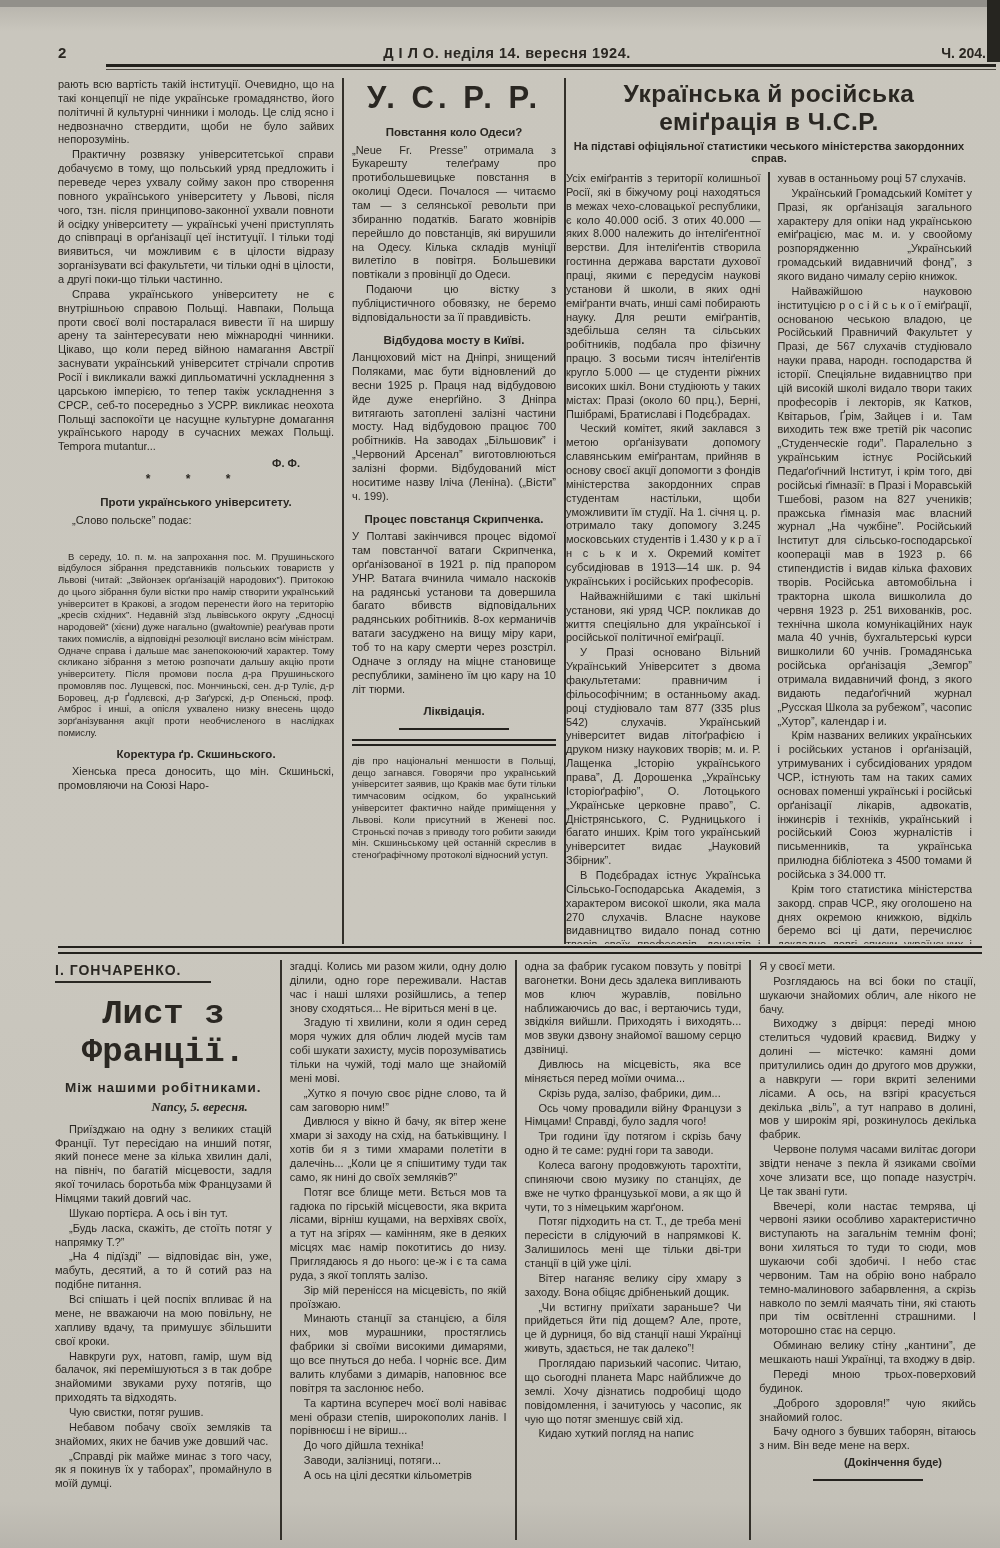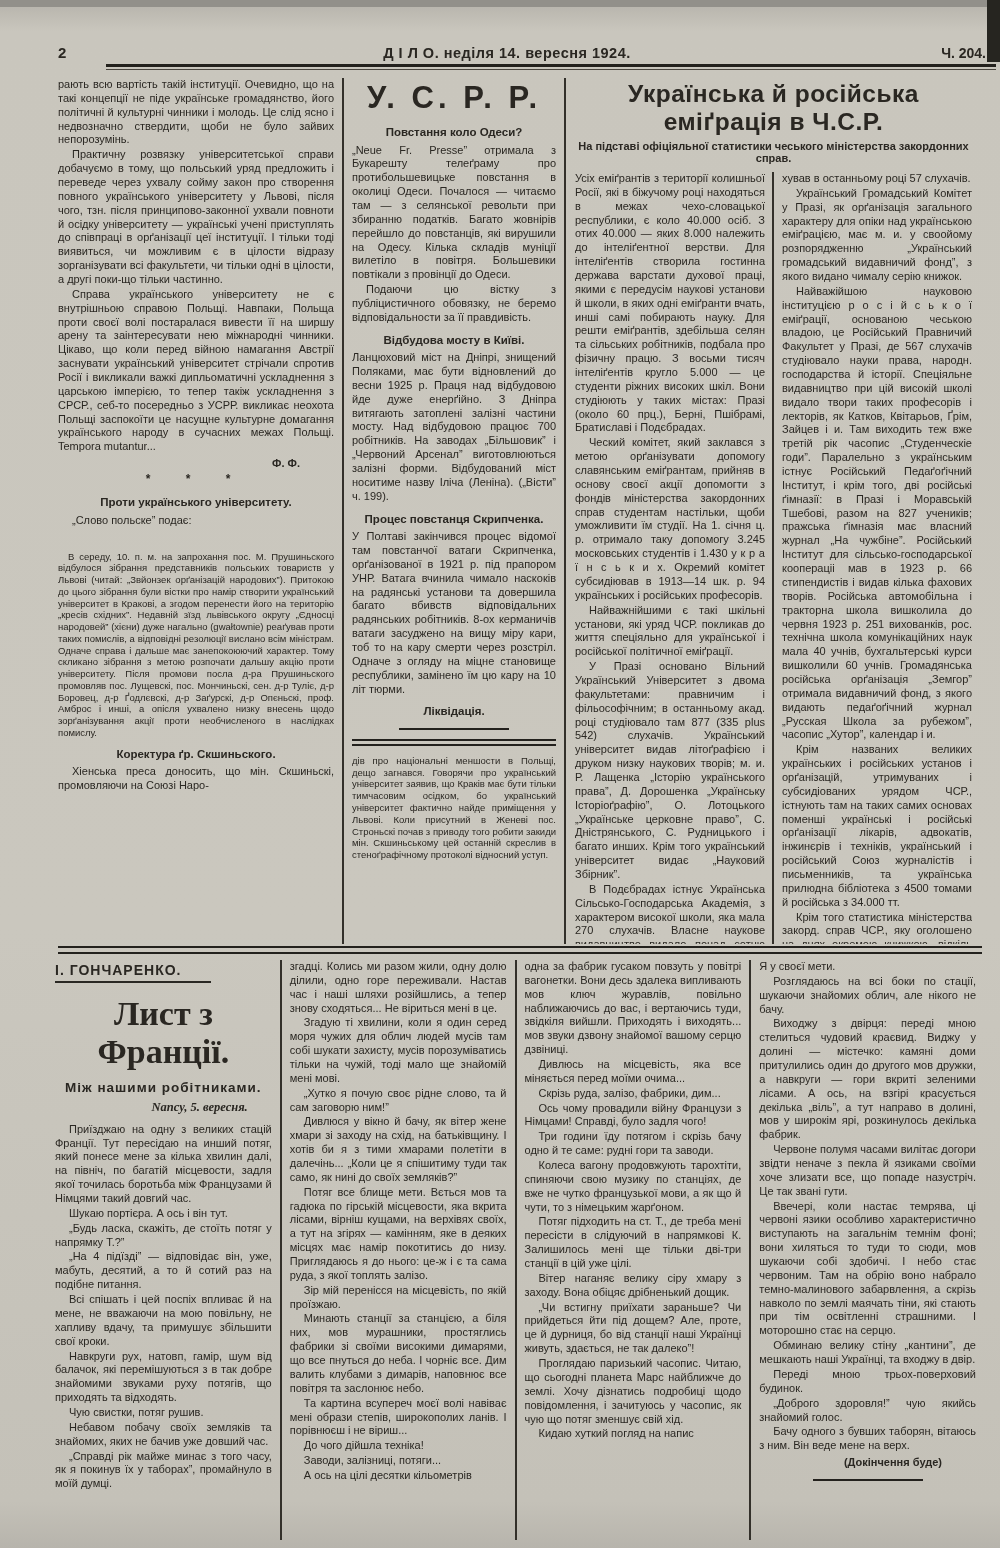--- a/index.html
+++ b/index.html
@@ -13,37 +13,37 @@
   .header-row{position:absolute;top:44px;left:58px;right:14px;display:flex;align-items:baseline;}
   .pageno{font-weight:bold;font-size:15px;width:60px;}
   .masthead{flex:1;text-align:center;font-weight:bold;font-size:14.5px;letter-spacing:.5px;}
   .issue{font-weight:bold;font-size:14px;text-align:right;width:90px;}
   .header-rule{position:absolute;top:64px;left:106px;right:4px;border-top:3px solid #23211d;}
   .header-rule2{position:absolute;top:69px;left:106px;right:4px;border-top:1px solid #4a463f;}
 
   .top-section{position:absolute;top:78px;left:58px;right:28px;height:866px;display:flex;}
   .tcol1{width:276px;padding-right:8px;border-right:2px solid #33302a;overflow:hidden;}
   .tcol2{width:204px;padding:0 8px;border-right:2px solid #33302a;overflow:hidden;}
-  .tart{flex:1;padding-left:9px;overflow:hidden;display:flex;flex-direction:column;}
+  .tart{flex:1;overflow:hidden;display:flex;flex-direction:column;}
   .csr-title{font-weight:bold;font-size:24.5px;text-align:center;margin:2px 0 4px;letter-spacing:.5px;}
   .csr-subtitle{font-weight:bold;font-size:11px;text-align:center;margin:0 0 8px;}
   .tart-cols{display:flex;flex:1;overflow:hidden;}
   .tart-left{flex:1;padding-right:7px;border-right:2px solid #33302a;overflow:hidden;}
   .tart-right{flex:1;padding-left:8px;overflow:hidden;}
 
   .section-rule{position:absolute;top:946px;left:58px;right:18px;height:4px;
     border-top:2px solid #23211d;border-bottom:2px solid #23211d;}
 
   .bottom-section{position:absolute;top:960px;left:55px;right:16px;bottom:8px;display:flex;}
   .bcol{flex:1;overflow:hidden;padding:0 8px;}
   .bcol:first-child{padding-left:0;}
   .bcol + .bcol{border-left:2px solid #33302a;}
   .byline{font-weight:bold;font-size:14px;letter-spacing:1px;border-bottom:2px solid #2a2823;
     padding-bottom:3px;margin:2px 0 12px;width:72%;}
-  .bottom-title{font-family:Liberation Serif, serif;font-weight:bold;font-size:34px;
+  .bottom-title{font-family:Liberation Mono, monospace;font-weight:bold;font-size:34px;
     text-align:center;margin:0 0 9px;}
   .bottom-subtitle{font-weight:bold;text-align:center;font-size:13.5px;letter-spacing:1px;margin:0 0 5px;}
 
   .blk{font-size:11px;line-height:1.26;text-align:justify;margin:0 0 1px;}
   .blk-p{text-indent:14px;}
   .blk-pc{text-indent:0;}
   .blk-h{font-weight:bold;text-align:center;font-size:11.5px;margin:8px 0 4px;text-indent:0;}
   .blk-h1{font-weight:bold;text-align:center;font-size:31px;letter-spacing:4px;margin:0 0 6px;text-indent:0;}
   .blk-small{font-size:9.5px;line-height:1.24;text-indent:10px;margin-top:23px;}
   .blk-smallc{font-size:9.5px;line-height:1.24;}

